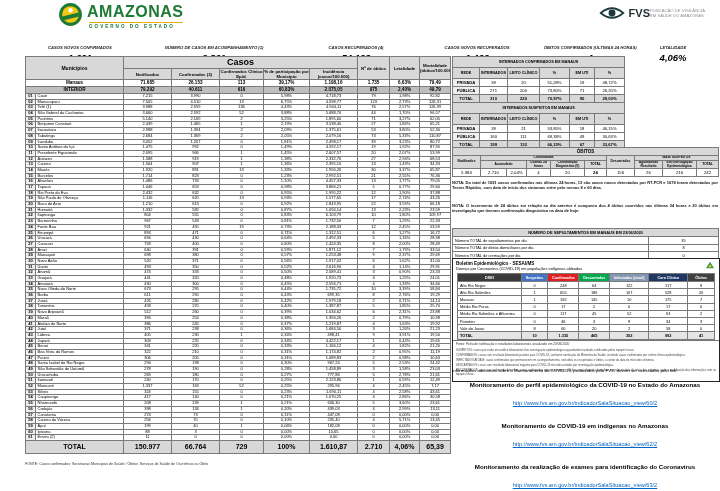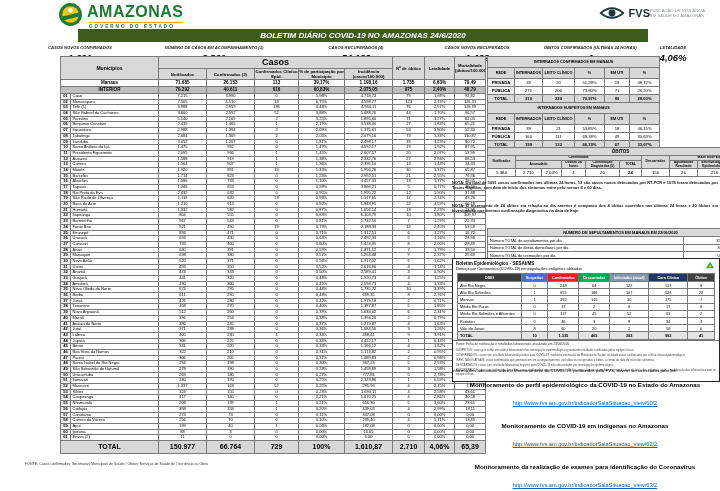--- a/index.html
+++ b/index.html
@@ -20,21 +20,21 @@
 
   .title-bar{position:absolute;left:78px;top:29px;width:570px;height:13px;background:#3d5b1d;
              color:#fff;font-weight:bold;font-style:italic;font-size:8px;display:flex;align-items:center;justify-content:center;}
 
   .stats{position:absolute;left:25px;top:45px;width:676px;height:22px;display:flex;}
   .stat{display:flex;flex-direction:column;align-items:center;justify-content:flex-start;}
   .stat .lb{font-size:4.2px;font-weight:bold;font-style:italic;color:#222;white-space:nowrap;}
   .stat .vl{font-size:9.5px;font-weight:bold;font-style:italic;margin-top:2px;}
 
   
-  table{border-collapse:collapse;table-layout:fixed;margin-left:35px;}
+  table{border-collapse:collapse;table-layout:fixed;}
   td,th{border:0.6px solid #7a7a7a;padding:0;text-align:center;overflow:hidden;white-space:nowrap;font-weight:normal;}
 
   
   .main-table{position:absolute;left:25px;top:56px;width:425px;border:1px solid #222;}
   .main-table th{background:#d8d8d8;font-weight:bold;font-size:4.3px;line-height:5px;white-space:normal;}
   .main-table .h-casos{font-size:9px;height:11px;}
   .main-table .h-munic{font-size:5px;}
   .main-table td{font-size:4px;height:4.7px;line-height:4.6px;}
   .main-table .c-num{font-weight:bold;background:#efefef;}
   .main-table .c-name{text-align:left;padding-left:1.5px;}
@@ -122,21 +122,20 @@
     <svg class="fvs-eye" viewBox="0 0 30 18">
       <path d="M2 9 Q15 -2 28 9 Q15 20 2 9 Z" fill="none" stroke="#1d3a3f" stroke-width="2"></path>
       <circle cx="15" cy="9" r="4" fill="#1d3a3f"></circle>
     </svg>
     <div class="fvs-block">
       <div class="fvs-acr">FVS</div>
       <div class="fvs-name">Fundação de Vigilância em Saúde do Amazonas</div>
     </div>
   </div>
 
-  <div class="title-bar">BOLETIM DIÁRIO COVID-19 NO AMAZONAS 24/6/2020</div>
 
   <div class="stats" id="stats-row">
       <div class="stat" style="width: 118px;">
         <div class="lb">CASOS NOVOS CONFIRMADOS</div>
         <div class="vl">1.691</div>
       </div>
       <div class="stat" style="width: 170px;">
         <div class="lb">NÚMERO DE CASOS EM ACOMPANHAMENTO (1)</div>
         <div class="vl">9.861</div>
       </div>

